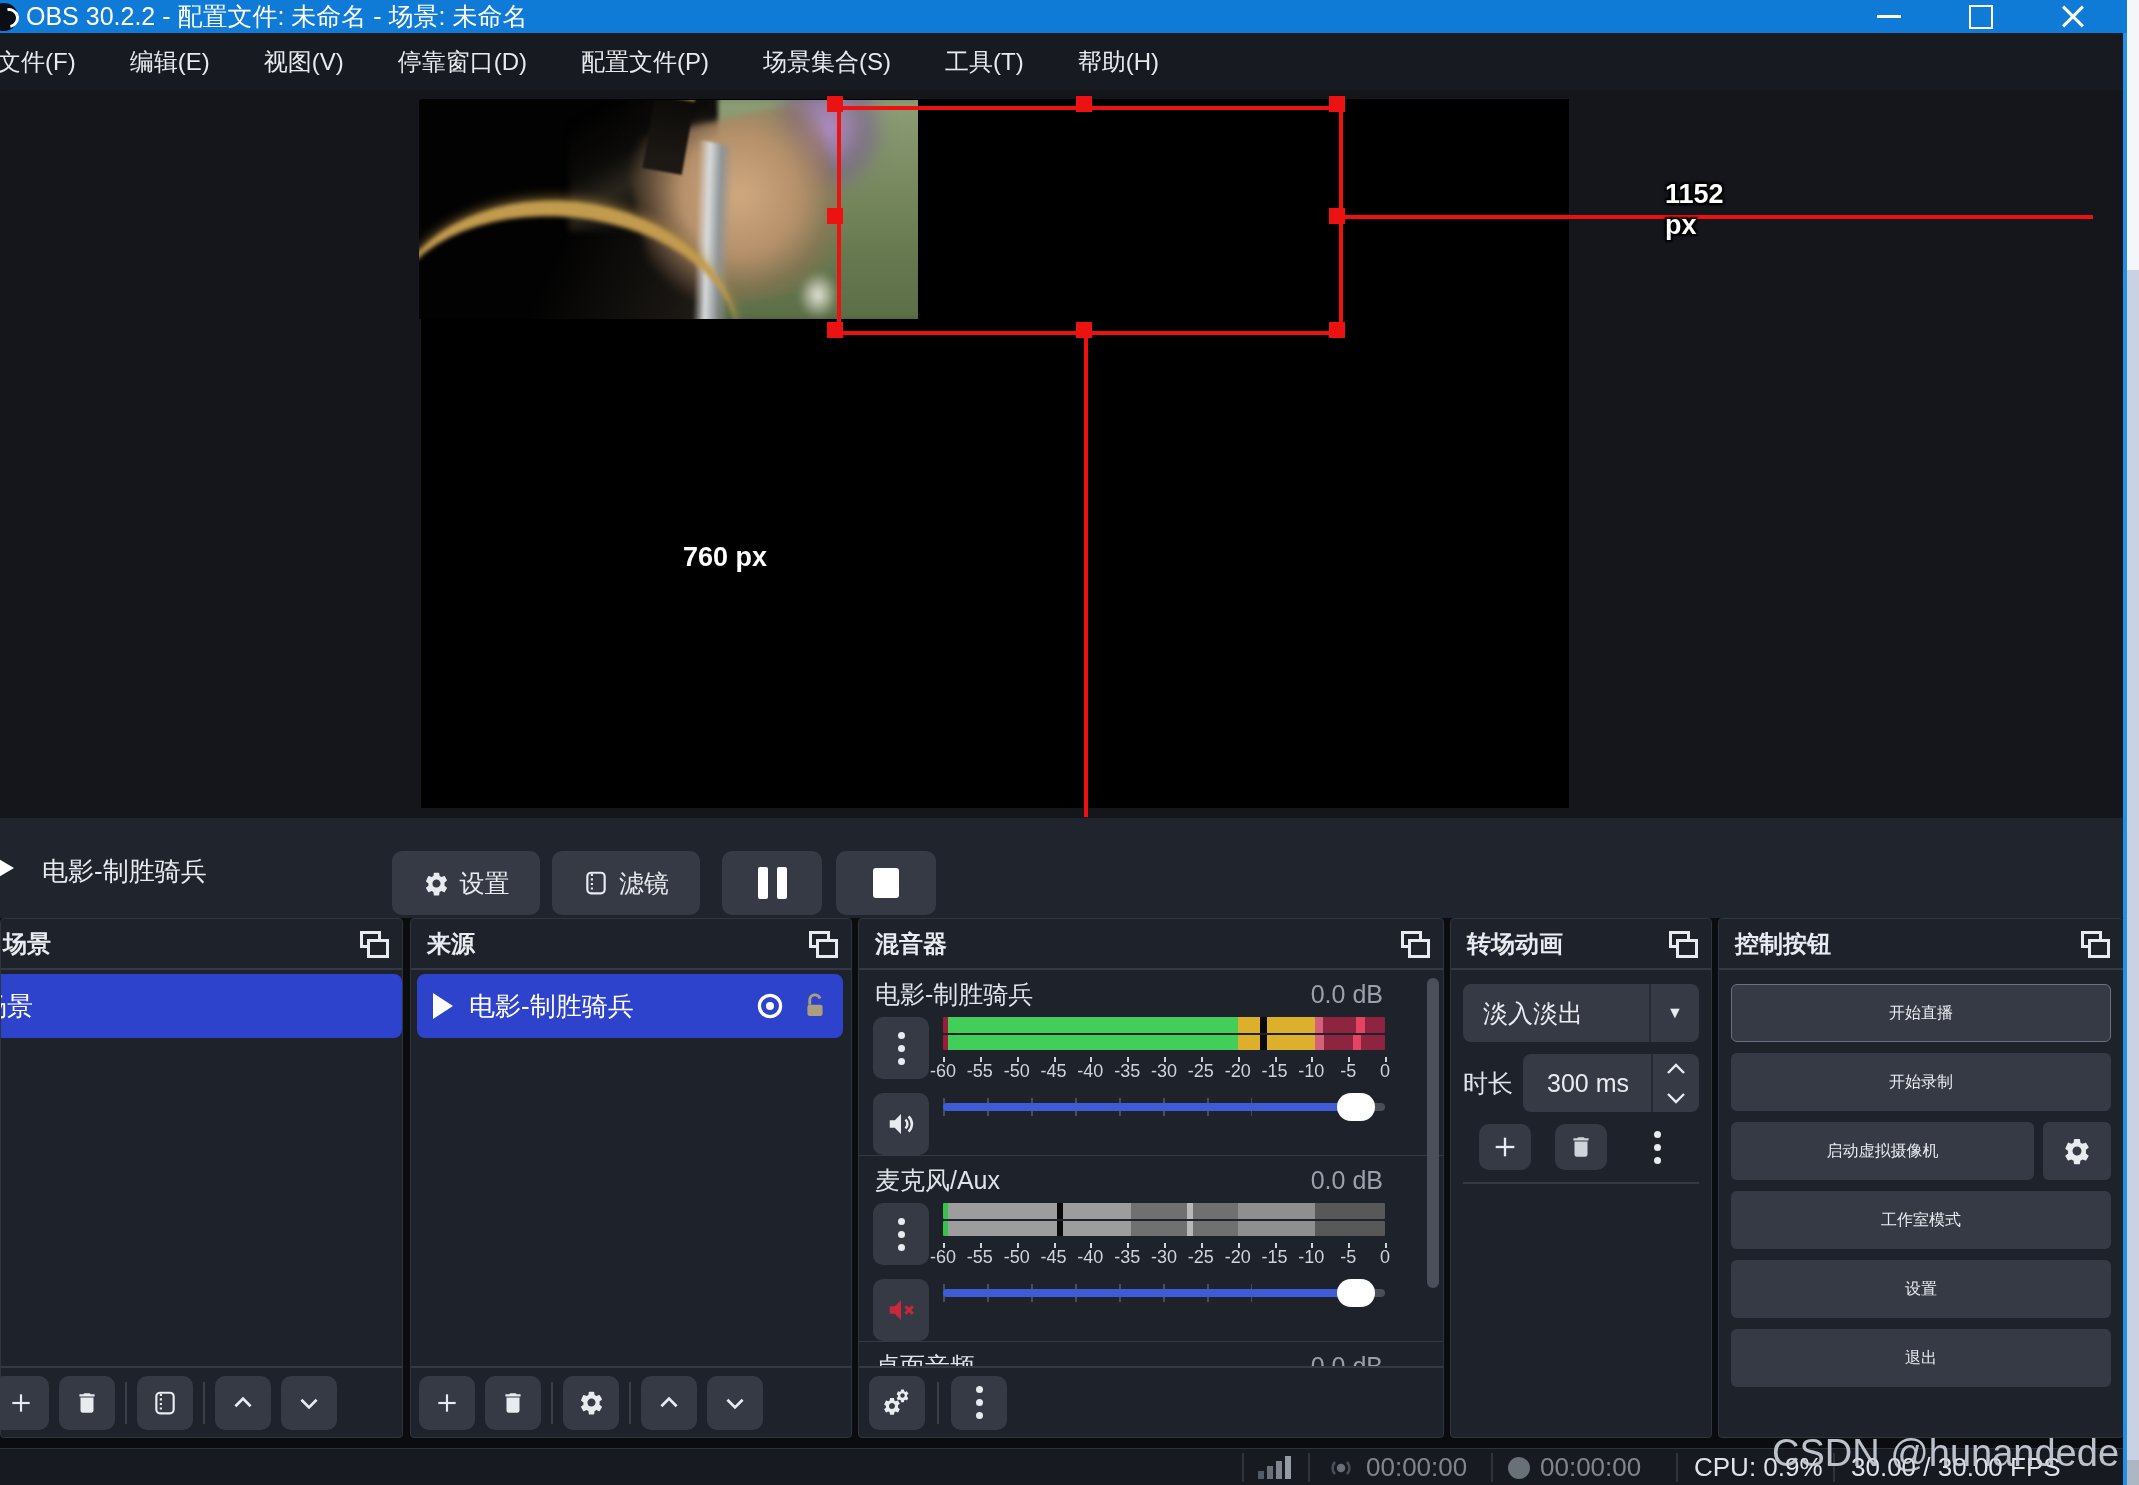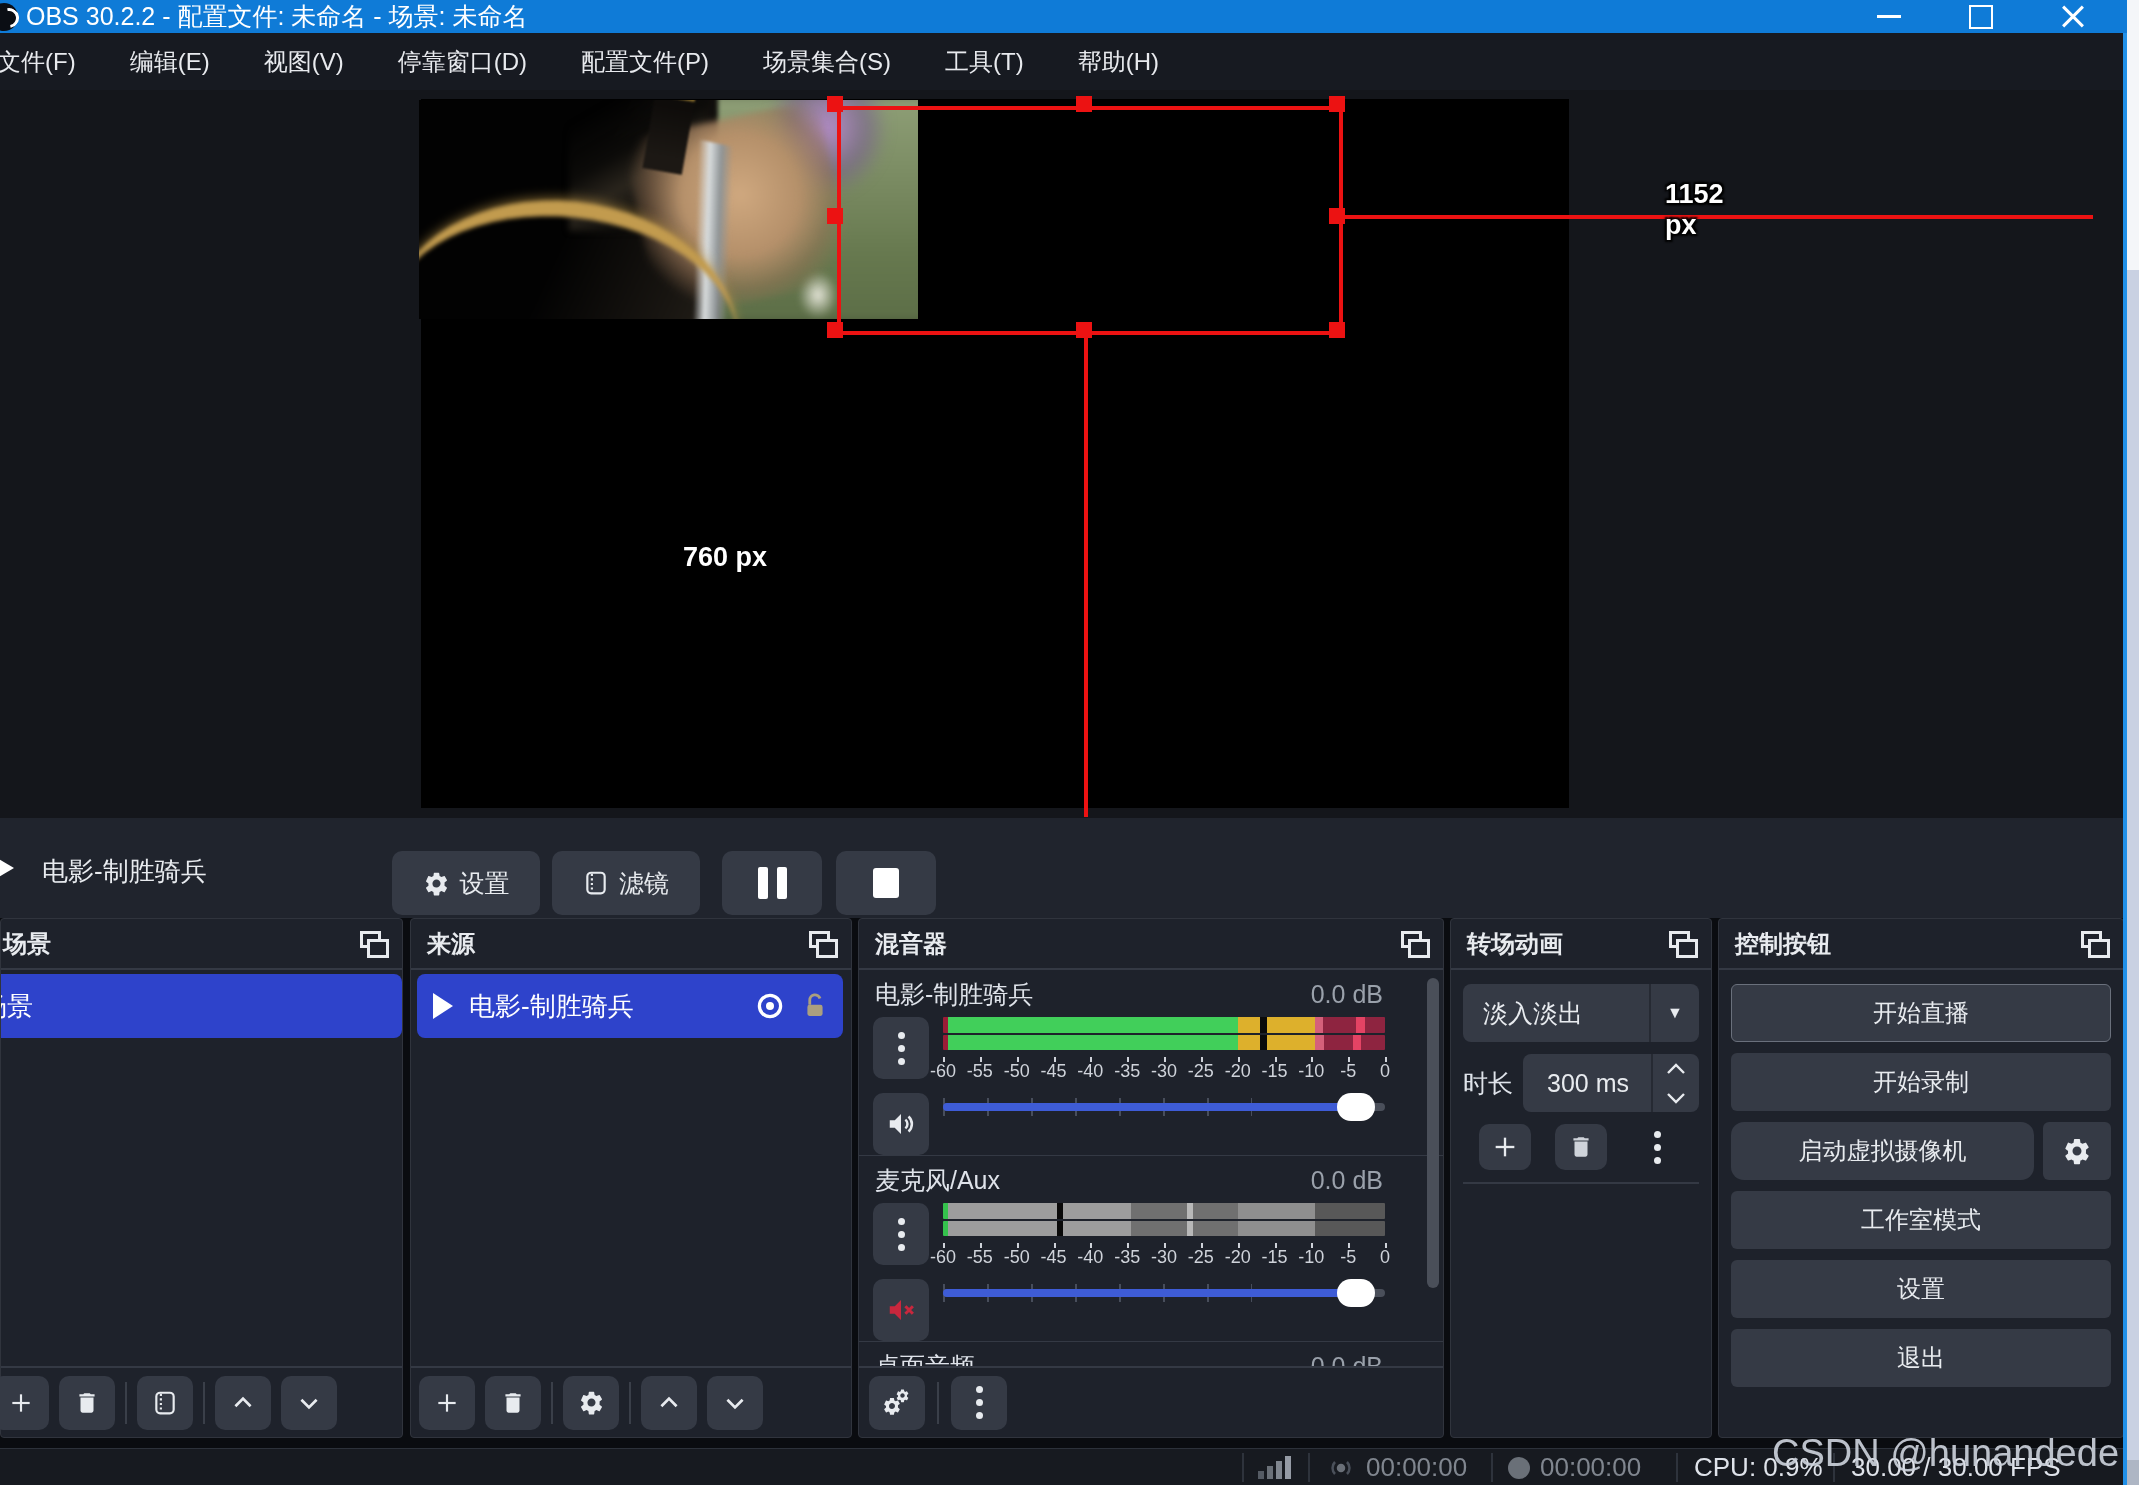--- a/index.html
+++ b/index.html
@@ -129,24 +129,24 @@
   .spinner{flex:1;height:58px;background:#353a45;border-radius:8px;position:relative;display:flex;align-items:center;}
   .spinner .val{font-size:25px;color:#e8ebef;margin-left:24px;}
   .spin-btns{position:absolute;right:0;top:0;width:46px;height:100%;border-left:2px solid #262a33;display:flex;flex-direction:column;}
   .spin-btns span{flex:1;display:flex;align-items:center;justify-content:center;}
   .trans-btnrow{display:flex;align-items:center;justify-content:center;gap:24px;margin-top:12px;}
   .trans-btnrow .tbtn{width:52px;height:46px;}
   .trans-bottom{border-top:2px solid #343944;margin-top:12px;}
 
   
   .ctl-content{padding:14px 12px 0 12px;display:flex;flex-direction:column;gap:11px;}
-  .ctlbtn{height:58px;background:#353a45;border-radius:6px;display:flex;align-items:center;justify-content:center;font-size:24px;color:#e8ebef;}
+  .ctlbtn{height:58px;background:#353a45;border-radius:6px;display:flex;align-items:center;justify-content:center;font-size:16px;color:#e8ebef;}
   .ctlbtn.outlined{border:1px solid #6a707c;box-sizing:border-box;}
   .ctl-split{display:flex;gap:9px;}
-  .ctl-split .ctlbtn:first-child{flex:1;border-radius:13px;}
+  .ctl-split .ctlbtn:first-child{flex:1;}
   .ctl-split .gearbtn{width:68px;flex:none;}
 
   
   #statusbar{left:0;top:1448px;width:2127px;height:37px;background:#171a20;border-top:1px solid #2c313a;}
   .sdiv{position:absolute;top:4px;width:2px;height:29px;background:#2e333c;}
   .sitem{position:absolute;top:0;height:37px;display:flex;align-items:center;gap:10px;font-size:26px;color:#80868f;white-space:nowrap;}
   .sitem.bright{color:#dfe3ea;}
   .sigbars{display:flex;align-items:flex-end;gap:3px;}
   .sigbars i{width:6px;background:#6a7078;}
   .sigbars i:nth-child(1){height:8px;background:#555b64;}

